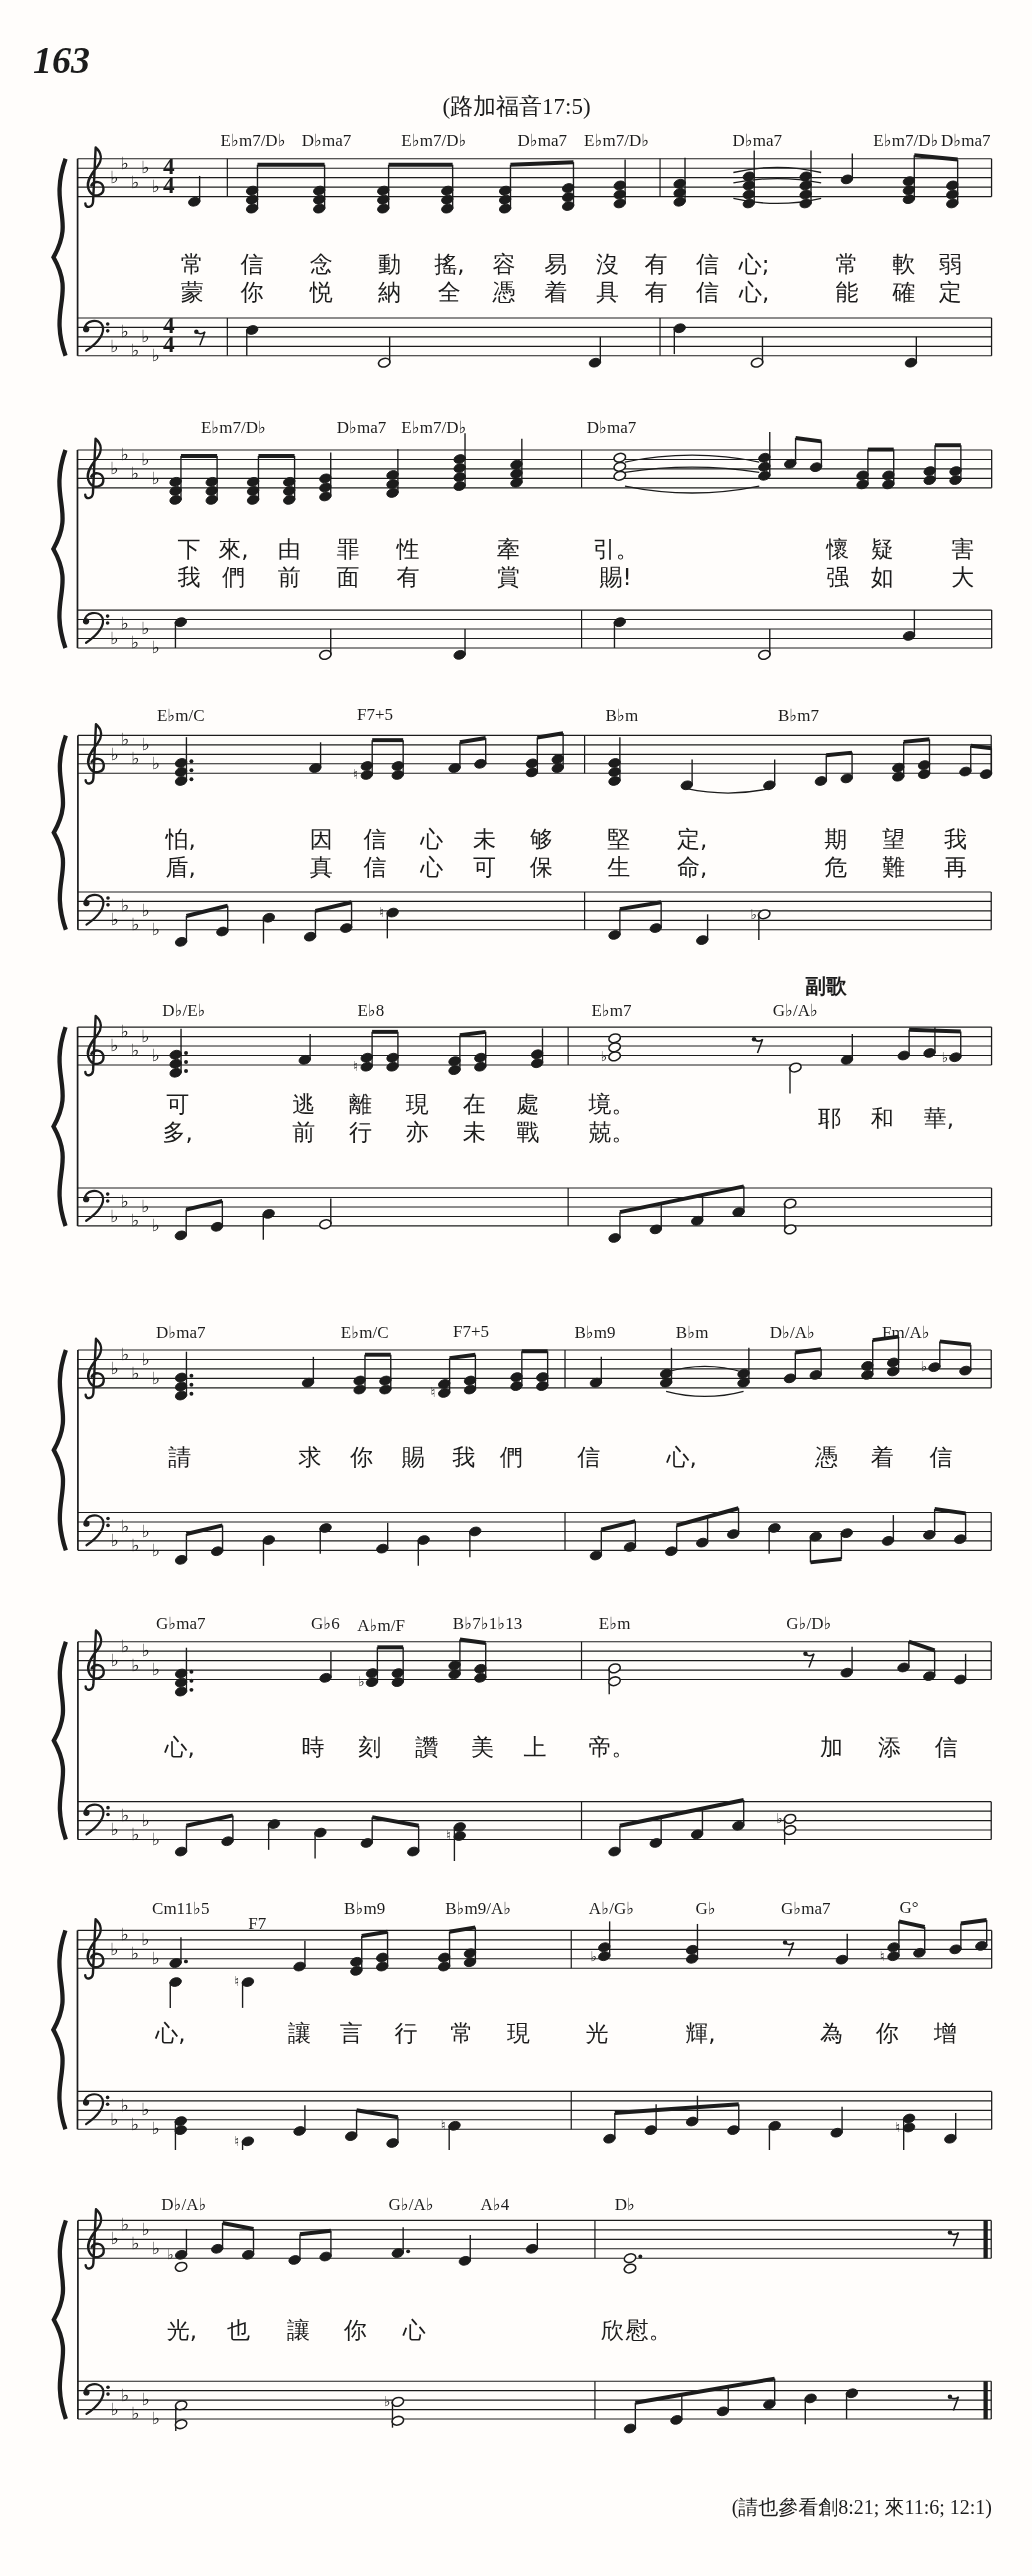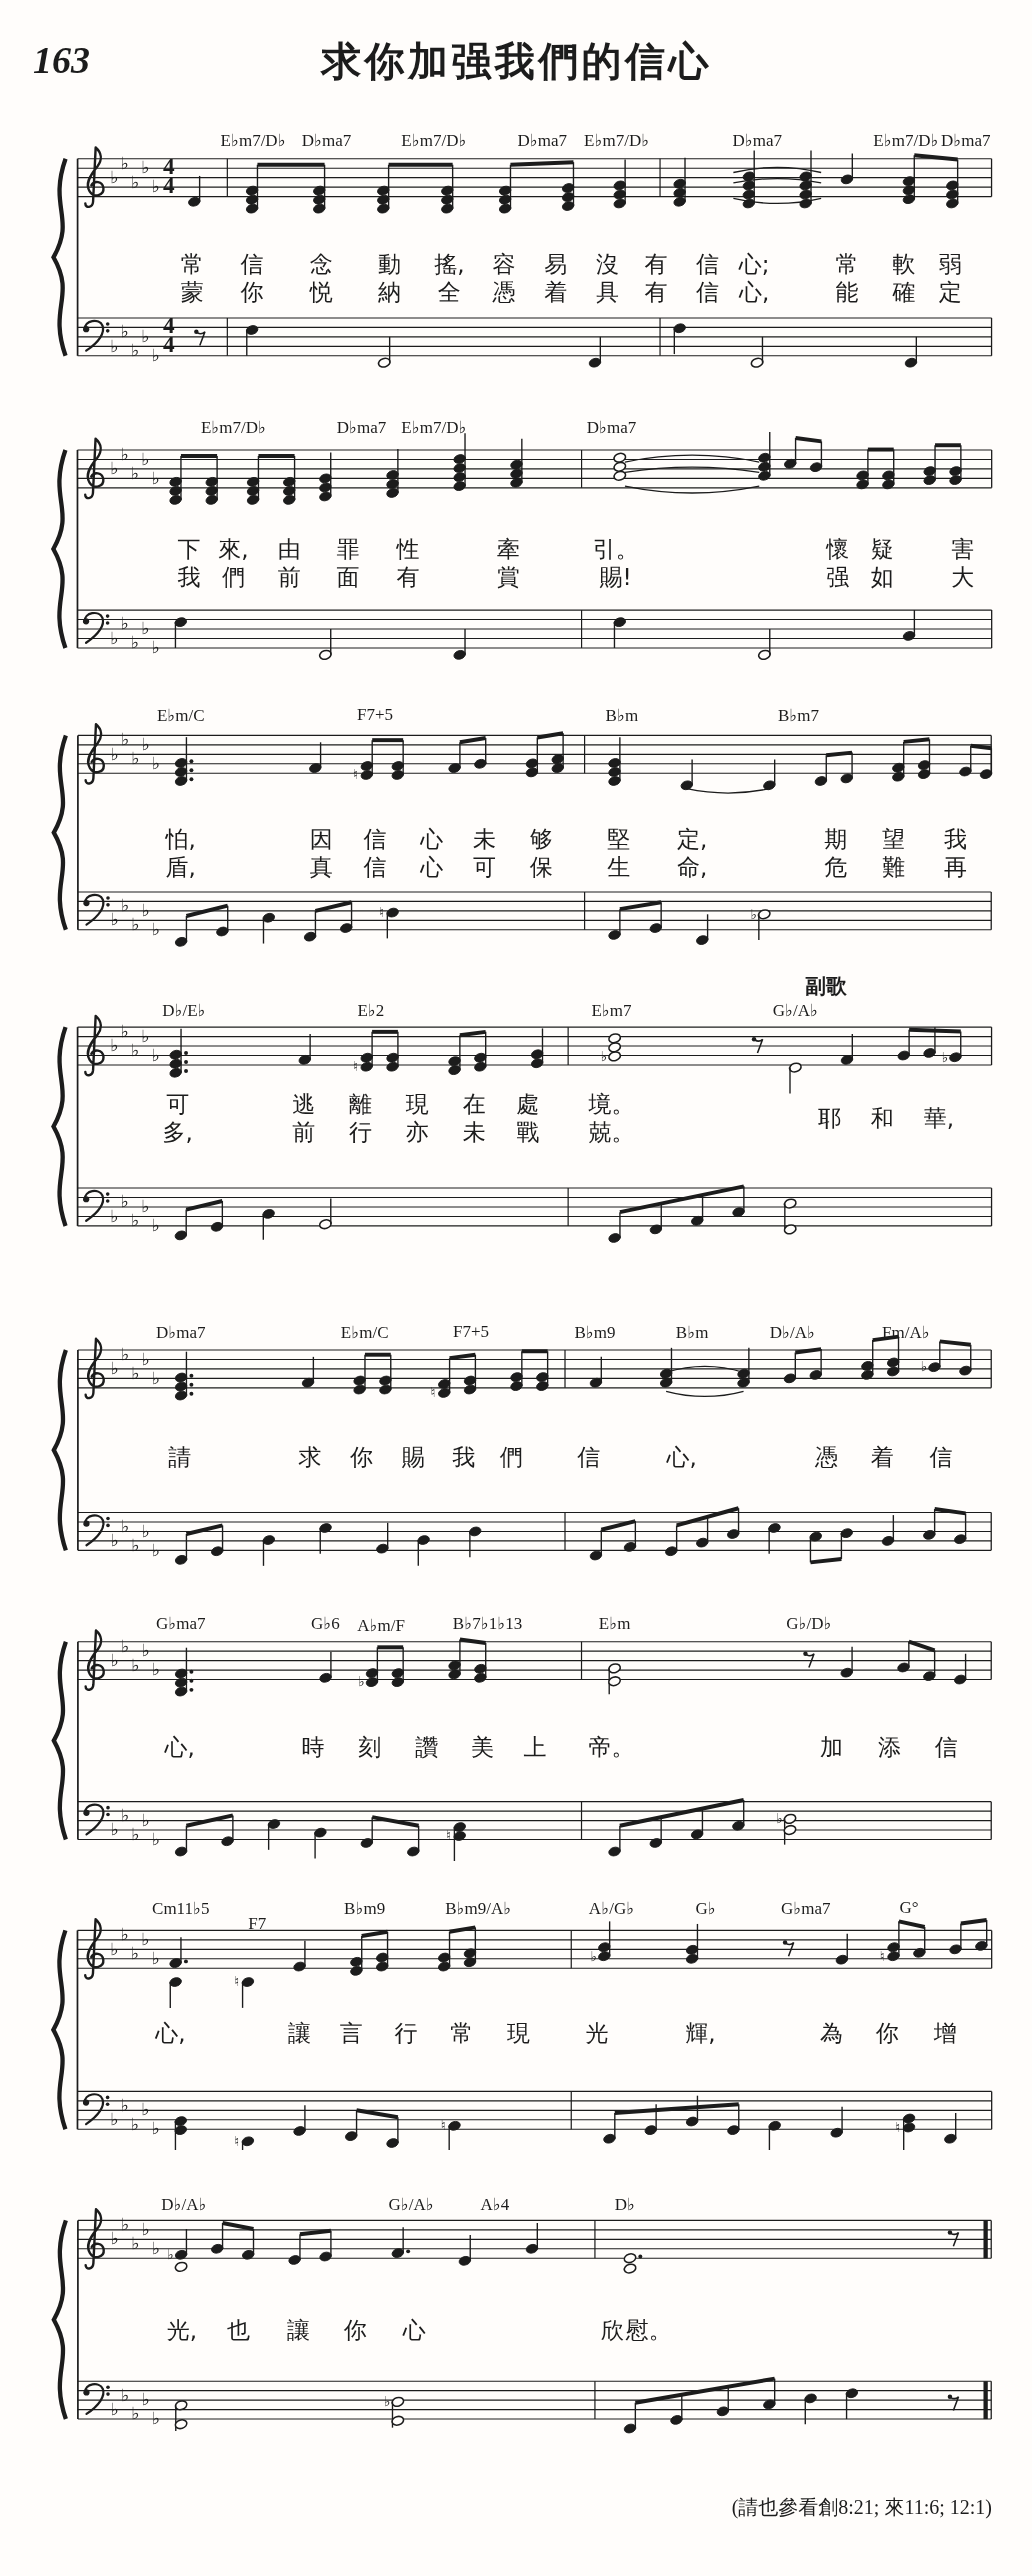--- a/index.html
+++ b/index.html
@@ -18,21 +18,21 @@
            font-family:"DejaVu Sans",sans-serif;}
   .lyric-row{position:absolute;left:0;width:100%;height:26px;}
   .syll{position:absolute;transform:translateX(-50%);font-size:23px;white-space:nowrap;
         font-family:"DejaVu Sans","Liberation Sans",sans-serif;}
 </style>
 </head>
 <body>
 
 <div class="page">
   <div class="page-number">163</div>
-  <div class="hymn-title">求你加强我們的信心</div>
+  <div class="hymn-subtitle">(路加福音17:5)</div>
   <div id="systems">
       <div class="system" style="top: 120px; height: 284px;">
         <svg width="1033" height="284" viewBox="0 0 1200 330">
           <line x1="90" y1="45" x2="1152" y2="45" stroke="#1c1c1c" stroke-width="1.3"></line>
           <line x1="90" y1="56" x2="1152" y2="56" stroke="#1c1c1c" stroke-width="1.3"></line>
           <line x1="90" y1="67" x2="1152" y2="67" stroke="#1c1c1c" stroke-width="1.3"></line>
           <line x1="90" y1="78" x2="1152" y2="78" stroke="#1c1c1c" stroke-width="1.3"></line>
           <line x1="90" y1="89" x2="1152" y2="89" stroke="#1c1c1c" stroke-width="1.3"></line>
           <line x1="90" y1="230" x2="1152" y2="230" stroke="#1c1c1c" stroke-width="1.3"></line>
           <line x1="90" y1="241" x2="1152" y2="241" stroke="#1c1c1c" stroke-width="1.3"></line>
@@ -581,21 +581,21 @@
           <ellipse cx="918" cy="313" rx="6.8" ry="4.9" transform="rotate(-17 918 313)" fill="#fffdfb" stroke="#1c1c1c" stroke-width="1.8"></ellipse>
           <line x1="432.2" y1="83.5" x2="462.2" y2="83.5" stroke="#1c1c1c" stroke-width="4.6"></line>
           <line x1="534.2" y1="87.5" x2="564.2" y2="83.5" stroke="#1c1c1c" stroke-width="4.6"></line>
           <line x1="1056.2" y1="81" x2="1116.2" y2="83" stroke="#1c1c1c" stroke-width="4.6"></line>
           <line x1="216.2" y1="290" x2="258.2" y2="280" stroke="#1c1c1c" stroke-width="4.6"></line>
           <line x1="720.2" y1="293" x2="864.2" y2="263" stroke="#1c1c1c" stroke-width="4.6"></line>
           <circle cx="876" cy="92" r="2.6" fill="#1c1c1c"></circle>
           <path d="M877 93 Q882 96 886 92 L880 108" fill="none" stroke="#1c1c1c" stroke-width="1.8"></path>
         </svg>
         <div class="chord" style="left: 17.8%; top: 40px;">D♭/E♭</div>
-        <div class="chord" style="left: 35.9%; top: 40px;">E♭2</div>
+        <div class="chord" style="left: 35.9%; top: 40px;">E♭8</div>
         <div class="chord" style="left: 59.2%; top: 40px;">E♭m7</div>
         <div class="chord" style="left: 77%; top: 40px;">G♭/A♭</div>
         <div class="refrain" style="left: 78.6%; top: 12px; margin-left: 14px;">副歌</div>
         <div class="lyric-row" style="top: 129px;">
           <span class="syll" style="left: 17.2%;">可</span>
           <span class="syll" style="left: 29.4%;">逃</span>
           <span class="syll" style="left: 34.9%;">離</span>
           <span class="syll" style="left: 40.4%;">現</span>
           <span class="syll" style="left: 45.9%;">在</span>
           <span class="syll" style="left: 51.1%;">處</span>

